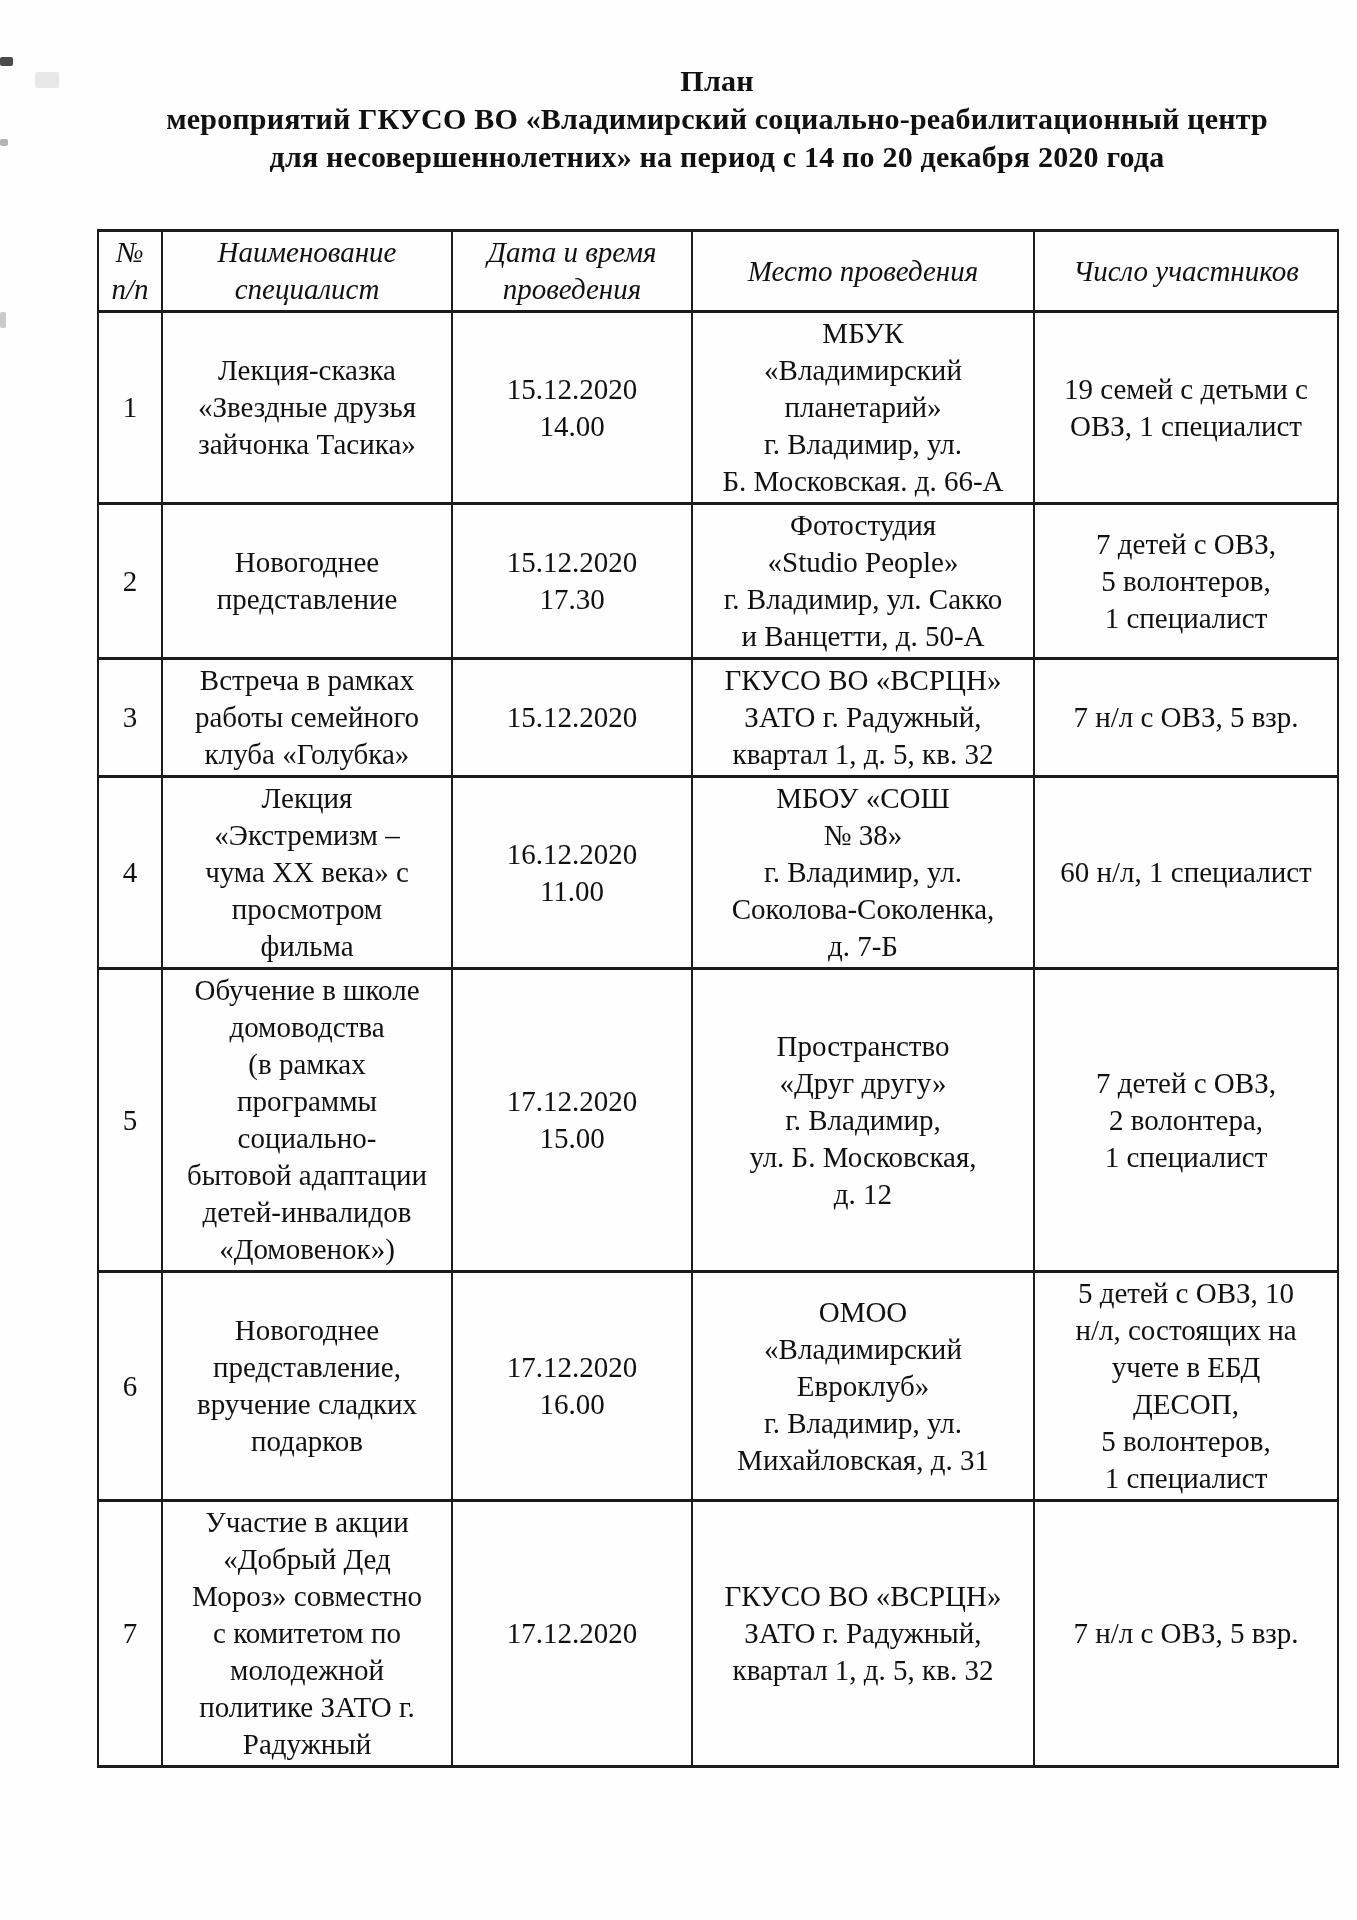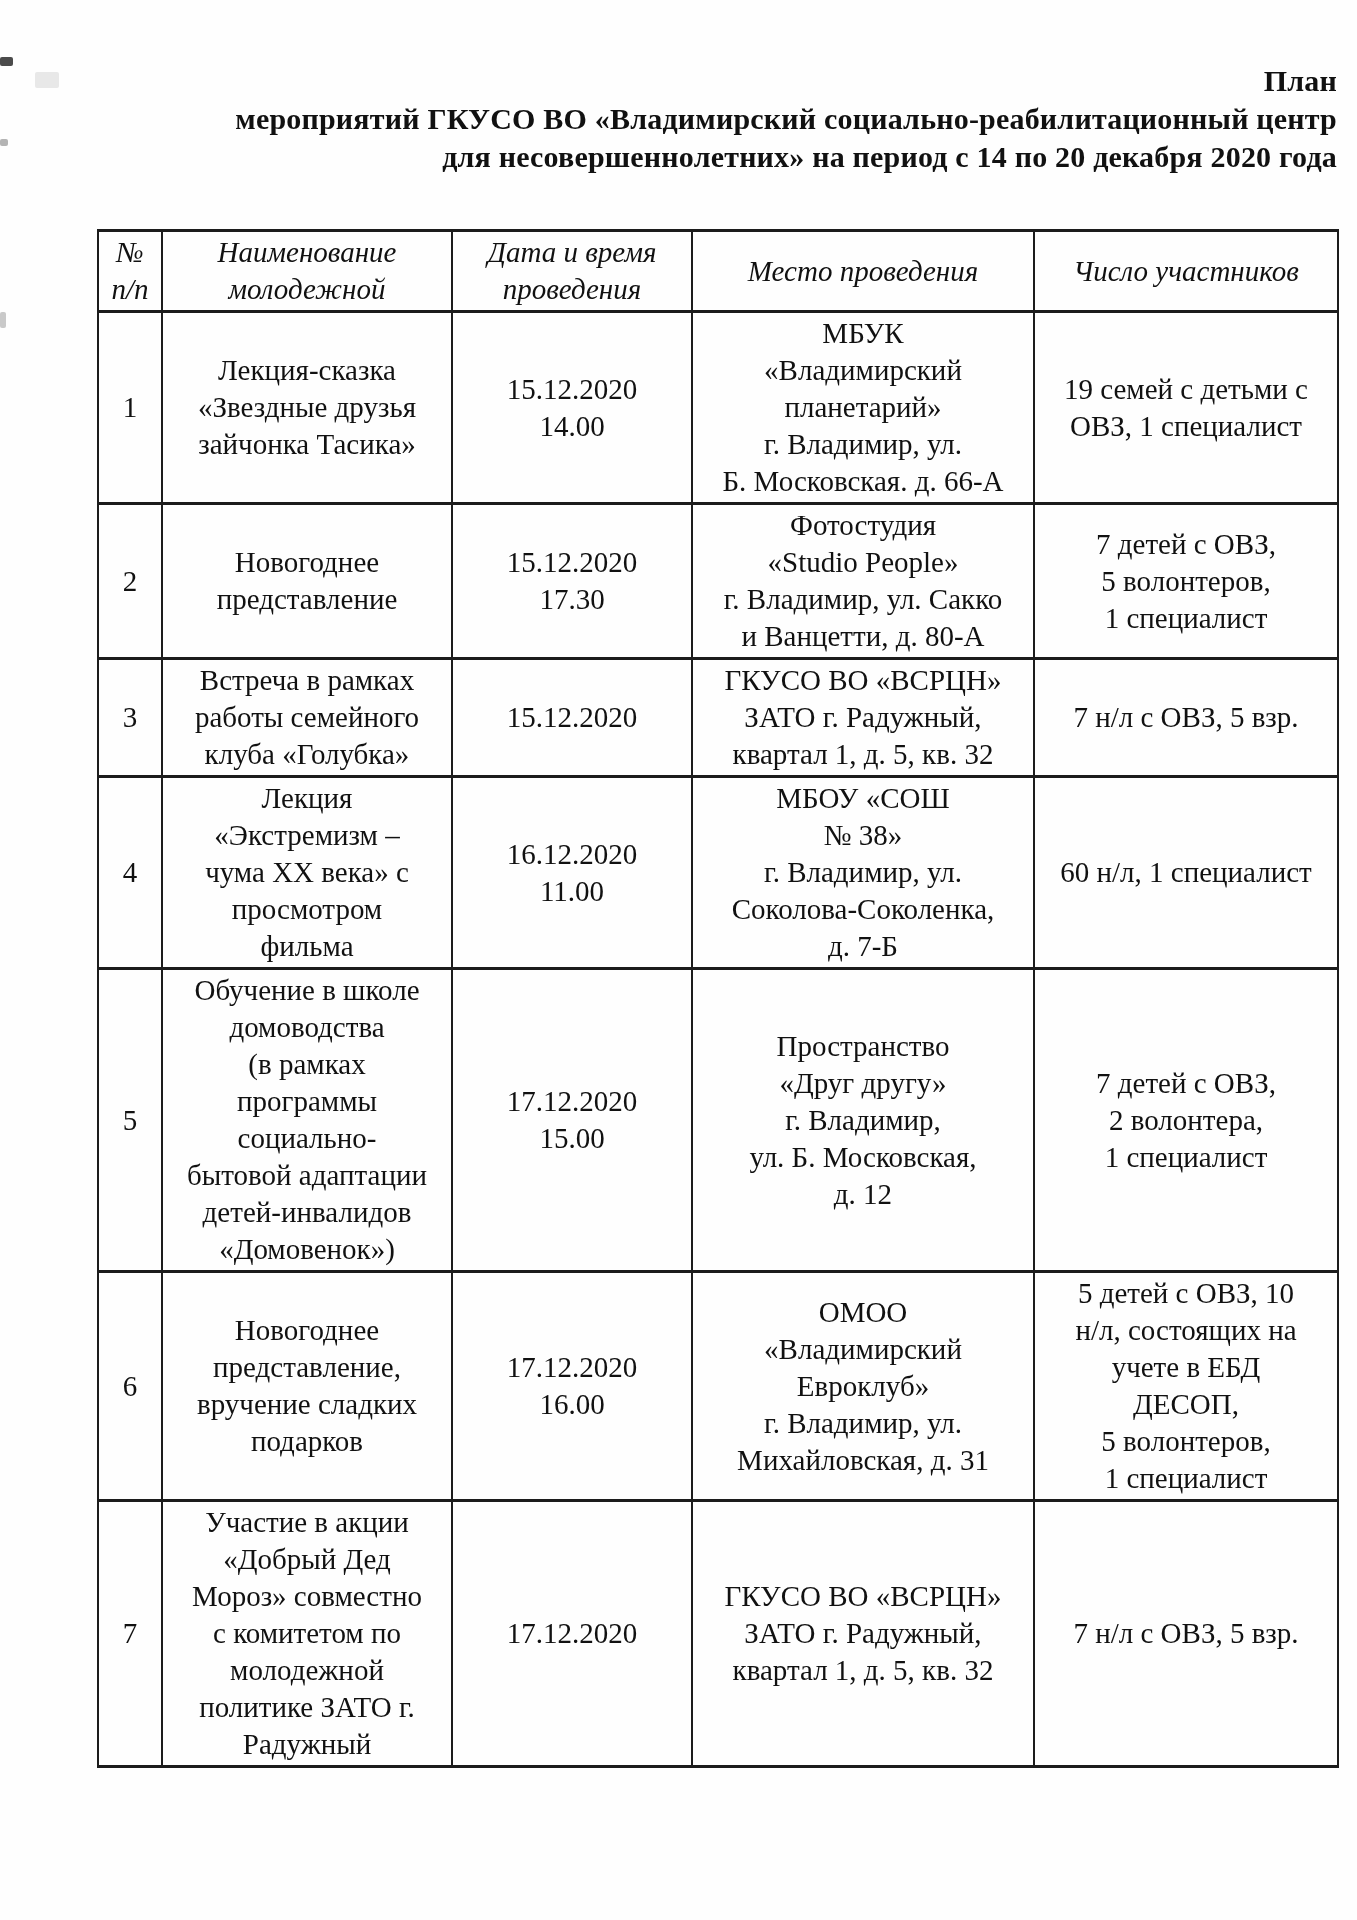--- a/index.html
+++ b/index.html
@@ -14,21 +14,21 @@
     background: #fefefe;
     font-family: "Liberation Serif", "DejaVu Serif", serif;
     color: #111111;
     overflow: hidden;
   }
   .doc-title {
     position: absolute;
     left: 97px;
     top: 62px;
     width: 1240px;
-    text-align: right;
+    text-align: center;
     font-weight: bold;
     font-size: 30px;
     line-height: 38px;
     white-space: pre-line;
     letter-spacing: 0.2px;
   }
   table.events {
     position: absolute;
     left: 97px;
     top: 229px;
@@ -90,21 +90,21 @@
         <col class="c-name">
         <col class="c-date">
         <col class="c-place">
         <col class="c-part">
     </colgroup>
     <thead>
       <tr>
         <th>№
 п/п</th>
         <th>Наименование
-молодежной</th>
+специалист</th>
         <th>Дата и время
 проведения</th>
         <th>Место проведения</th>
         <th>Число участников</th>
       </tr>
     </thead>
     <tbody>
       <tr>
         <td>1</td>
         <td>Лекция-сказка
@@ -122,21 +122,21 @@
       </tr>
       <tr>
         <td>2</td>
         <td>Новогоднее
 представление</td>
         <td>15.12.2020
 17.30</td>
         <td>Фотостудия
 «Studio People»
 г. Владимир, ул. Сакко
-и Ванцетти, д. 80-А</td>
+и Ванцетти, д. 50-А</td>
         <td>7 детей с ОВЗ,
 5 волонтеров,
 1 специалист</td>
       </tr>
       <tr>
         <td>3</td>
         <td>Встреча в рамках
 работы семейного
 клуба «Голубка»</td>
         <td>15.12.2020</td>

